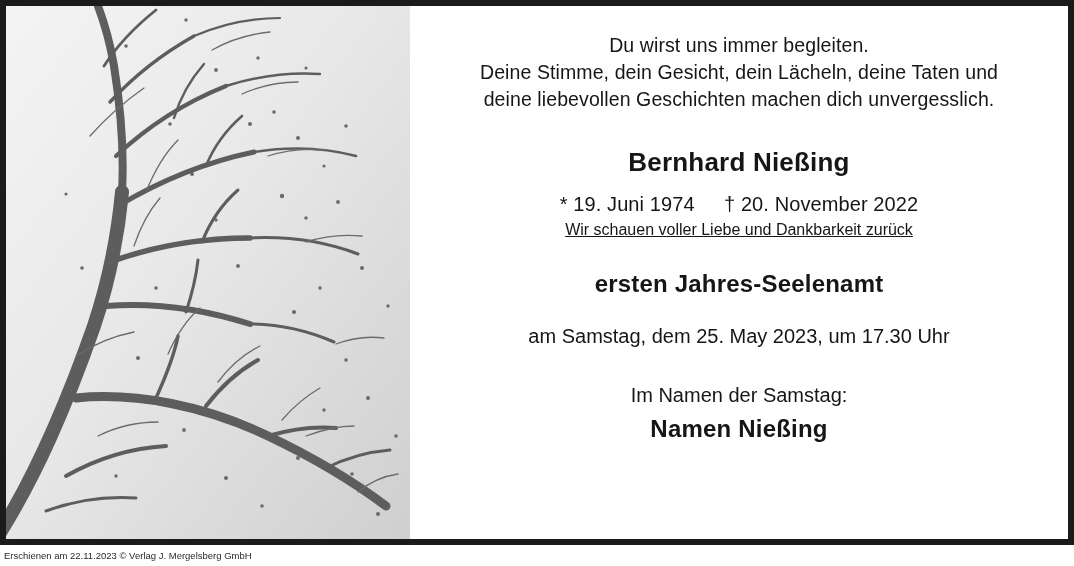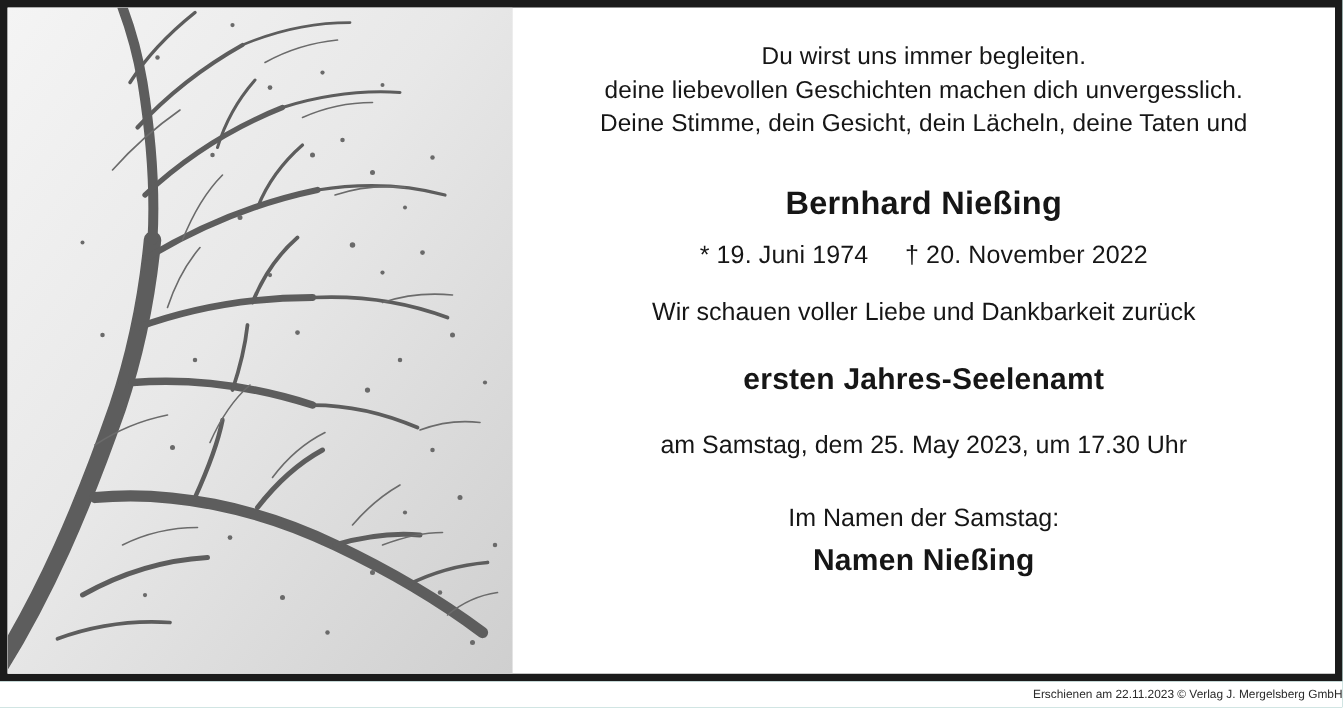--- a/index.html
+++ b/index.html
@@ -82,23 +82,23 @@
   .dates {
     font-size: 20px;
     margin-top: 8px;
     letter-spacing: 0.1px;
   }
   .dates .sep {
     display: inline-block;
     width: 18px;
   }
   .memorial-text {
-    font-size: 20px;
+    font-size: 16px;
     line-height: 28px;
-    margin-top: 20px;
+    text-decoration: underline;
   }
   .service-title {
     font-size: 24px;
     font-weight: bold;
     margin-top: 26px;
     letter-spacing: 0.2px;
   }
   .service-details {
     font-size: 20px;
     line-height: 28px;
@@ -121,21 +121,20 @@
     bottom: 0;
     width: 1074px;
     height: 21px;
     background: #ffffff;
     font-size: 9.5px;
     color: #2a2a2a;
     line-height: 21px;
     padding-left: 4px;
     box-sizing: border-box;
     white-space: nowrap;
-    text-align: right;
   }
 </style>
 </head>
 <body>
 
 <div id="page">
 
   <div id="notice">
     <div id="notice-inner">
 
@@ -234,22 +233,22 @@
               <circle cx="340" cy="120" r="1.8"></circle>
             <circle cx="382" cy="300" r="1.7"></circle>
               <circle cx="390" cy="430" r="1.8"></circle>
           </g>
         </svg>
       </div>
 
       <div id="text-panel">
         <div class="verse">
           <div>Du wirst uns immer begleiten.</div>
+          <div>Deine Stimme, dein Gesicht, dein Lächeln, deine Taten und</div>
           <div>deine liebevollen Geschichten machen dich unvergesslich.</div>
-          <div>Deine Stimme, dein Gesicht, dein Lächeln, deine Taten und</div>
         </div>
 
         <div class="name-main">Bernhard Nießing</div>
 
         <div class="dates">
           <span>* 19. Juni 1974</span>
           <span class="sep"></span>
           <span>† 20. November 2022</span>
         </div>
 

